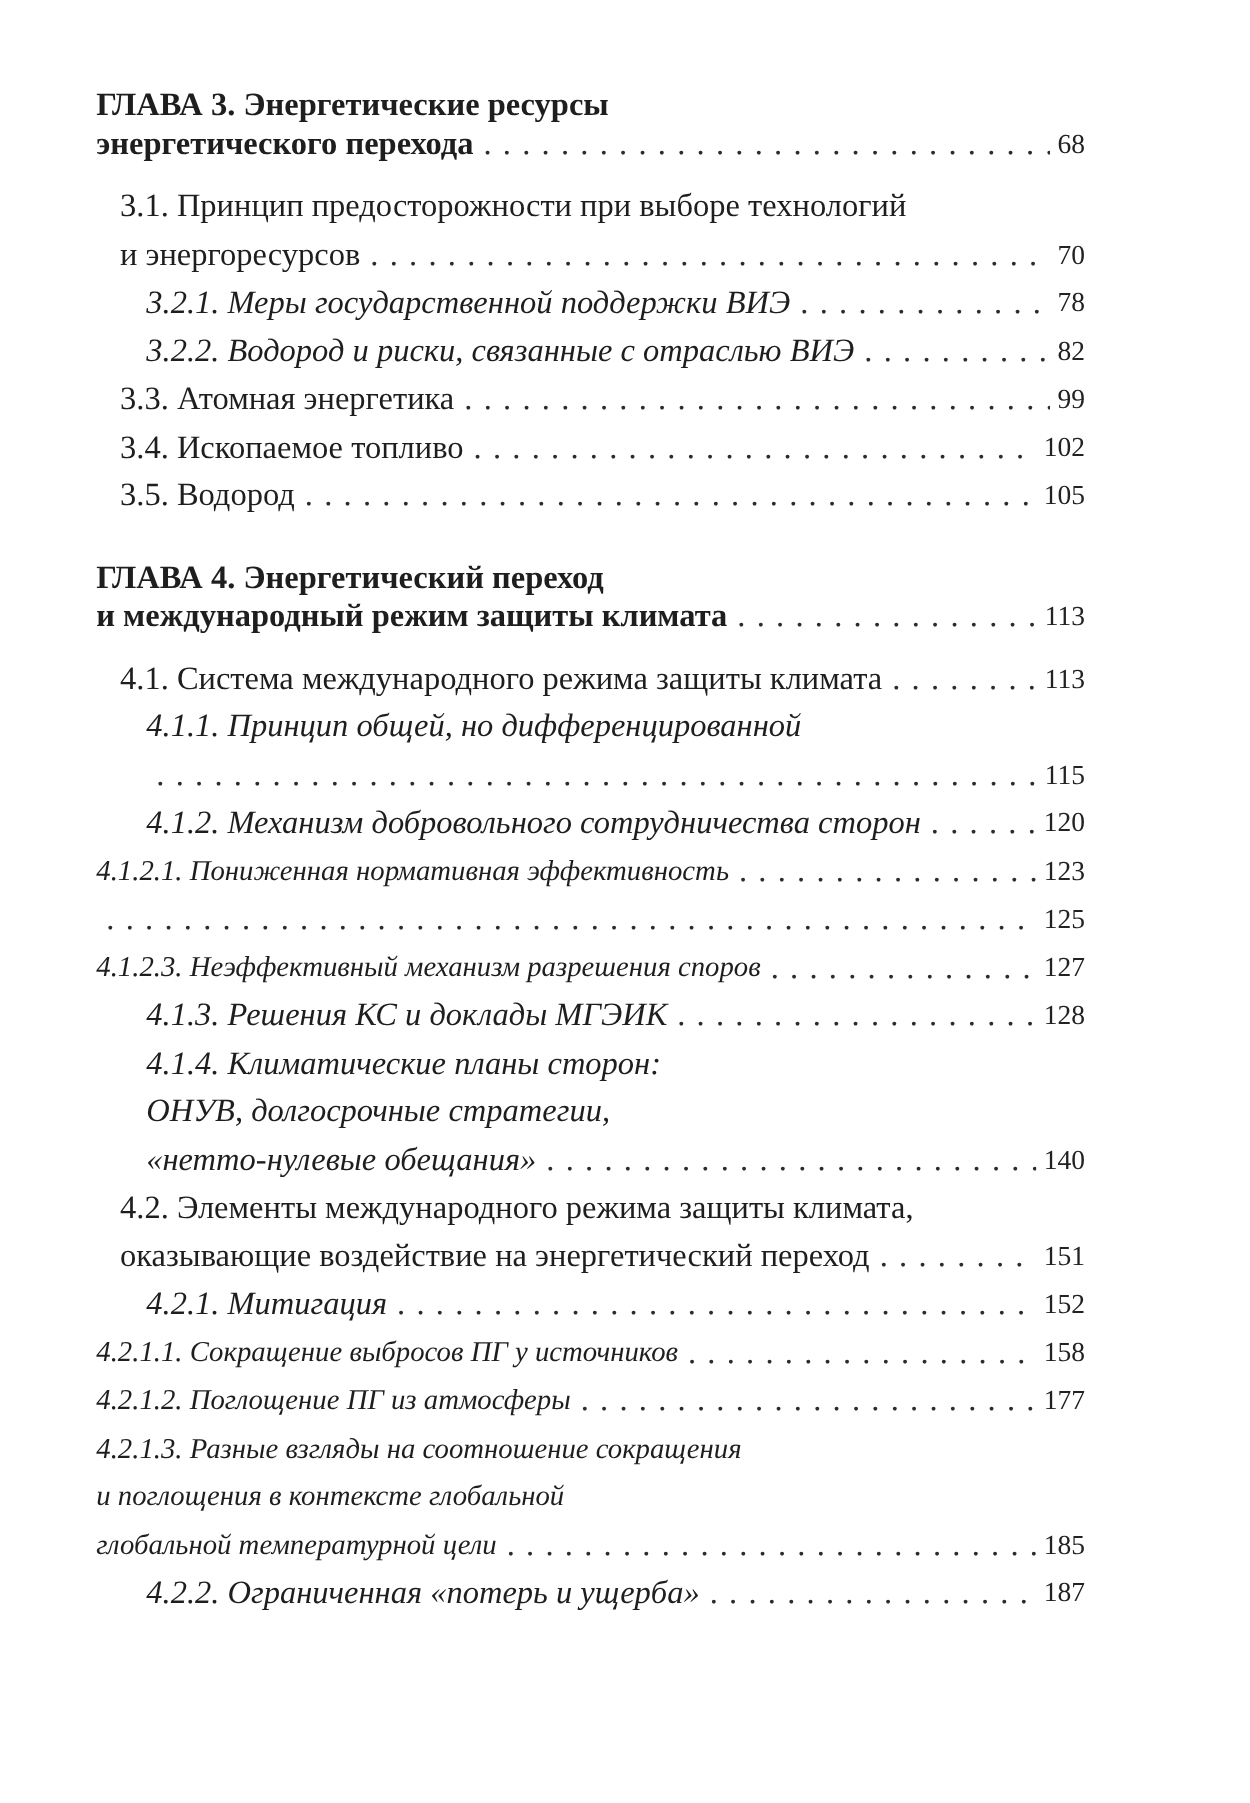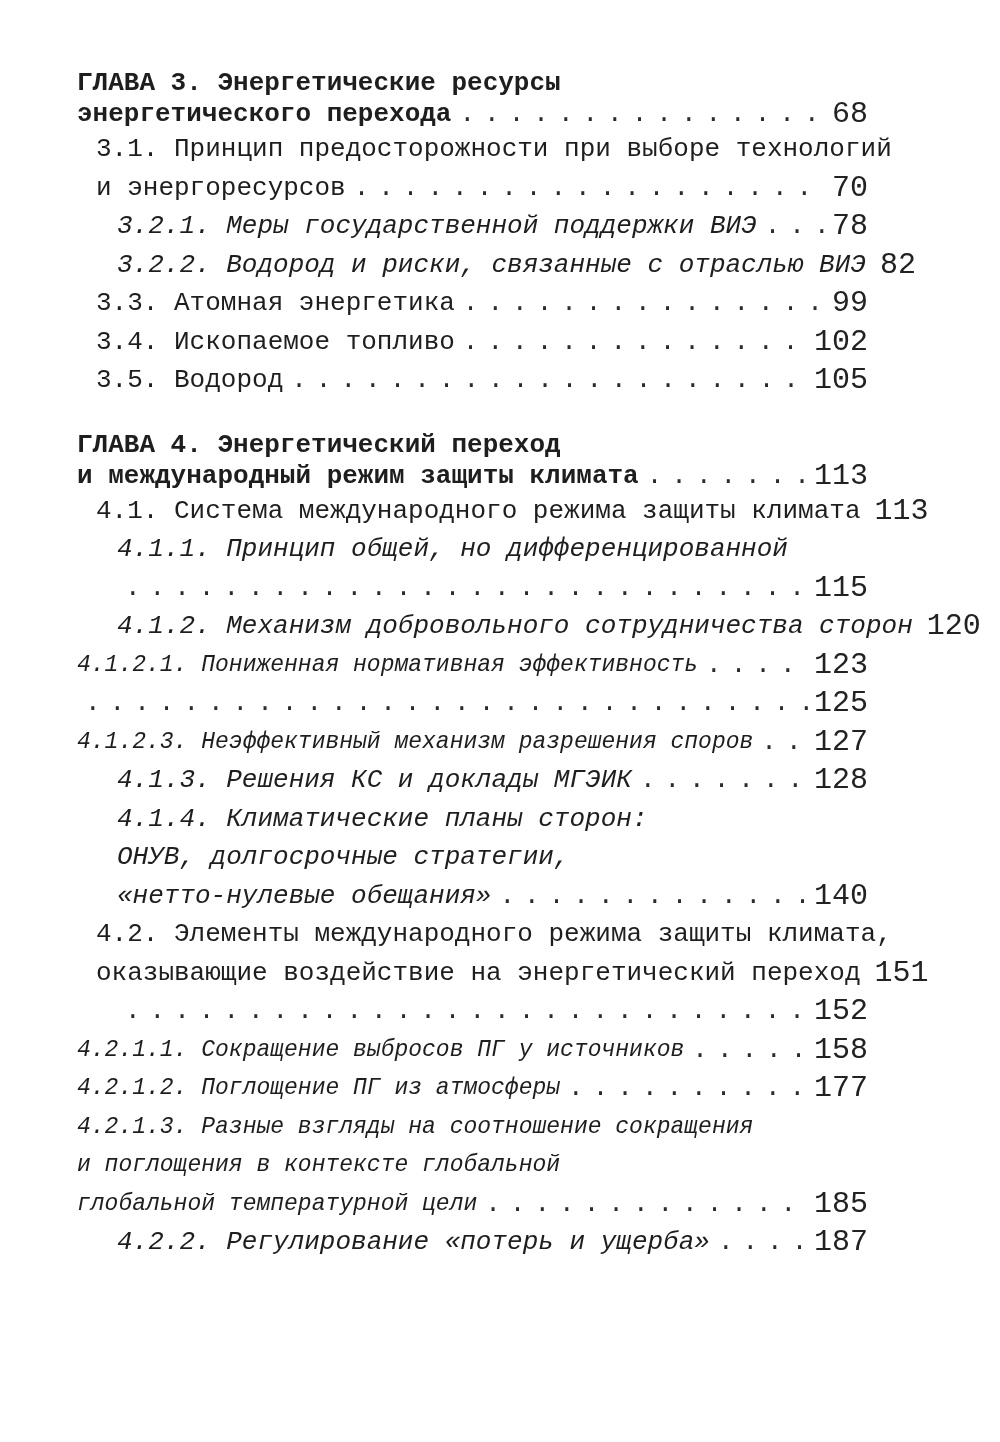--- a/index.html
+++ b/index.html
@@ -16,27 +16,26 @@
     box-sizing: border-box;
     padding: 68px 132px 0 77px;
     font-family: "Liberation Serif", "DejaVu Serif", serif;
     color: #1e1e1e;
   }
   .entry { margin: 0; }
   .line {
     display: flex;
     align-items: flex-end;
     line-height: 38.5px;
-    font-family: Liberation Mono, monospace;
   }
   
   .lvl-chapter { font-weight: 700; font-size: 26px; }
   .lvl-chapter .line { line-height: 31px; }
   .lvl-chapter:not(:first-child) { margin-top: 30px; }
-  .lvl-chapter + .entry { margin-top: 0; }
+  .lvl-chapter + .entry { margin-top: 16px; }
   
   .lvl-1 { font-size: 26px; margin-left: 19px; }
   
   .lvl-2 { font-size: 26px; font-style: italic; margin-left: 40px; }
   
   .lvl-3 { font-size: 23px; font-style: italic; }
   .txt { white-space: nowrap; }
   .leader {
     flex: 1 1 auto;
     overflow: hidden;
@@ -47,21 +46,21 @@
     font-size: 26px;
     letter-spacing: 9px;
     color: #2b2b2b;
   }
   .leader::after {
     content: "..............................................................................";
   }
   .pg {
     font-style: normal;
     font-weight: 400;
-    font-size: 30px;
+    font-size: 22px;
     white-space: nowrap;
     color: #222222;
   }
 </style>
 </head>
 <body>
 
 <div class="page" style="background: rgb(255, 255, 255);">
   <main class="toc" style="color: rgb(30, 30, 30);">
       <section class="entry lvl-chapter">
@@ -197,20 +196,21 @@
           <span class="txt">4.2. Элементы международного режима защиты климата,</span>
         </div>
         <div class="line">
           <span class="txt">оказывающие воздействие на энергетический переход</span>
           <span class="leader"></span>
           <span class="pg">151</span>
         </div>
       </section>
       <section class="entry lvl-2">
         <div class="line">
+          <span class="txt">4.2.1. Митигация</span>
           <span class="leader"></span>
           <span class="pg">152</span>
         </div>
       </section>
       <section class="entry lvl-3">
         <div class="line">
           <span class="txt">4.2.1.1. Сокращение выбросов ПГ у источников</span>
           <span class="leader"></span>
           <span class="pg">158</span>
         </div>
@@ -230,19 +230,19 @@
           <span class="txt">и поглощения в контексте глобальной</span>
         </div>
         <div class="line">
           <span class="txt">глобальной температурной цели</span>
           <span class="leader"></span>
           <span class="pg">185</span>
         </div>
       </section>
       <section class="entry lvl-2">
         <div class="line">
-          <span class="txt">4.2.2. Регулирование «потерь и ущерба»</span>
+          <span class="txt">4.2.2. Ограниченная «потерь и ущерба»</span>
           <span class="leader"></span>
           <span class="pg">187</span>
         </div>
       </section>
     </main>
 </div>
 
 </body></html>

